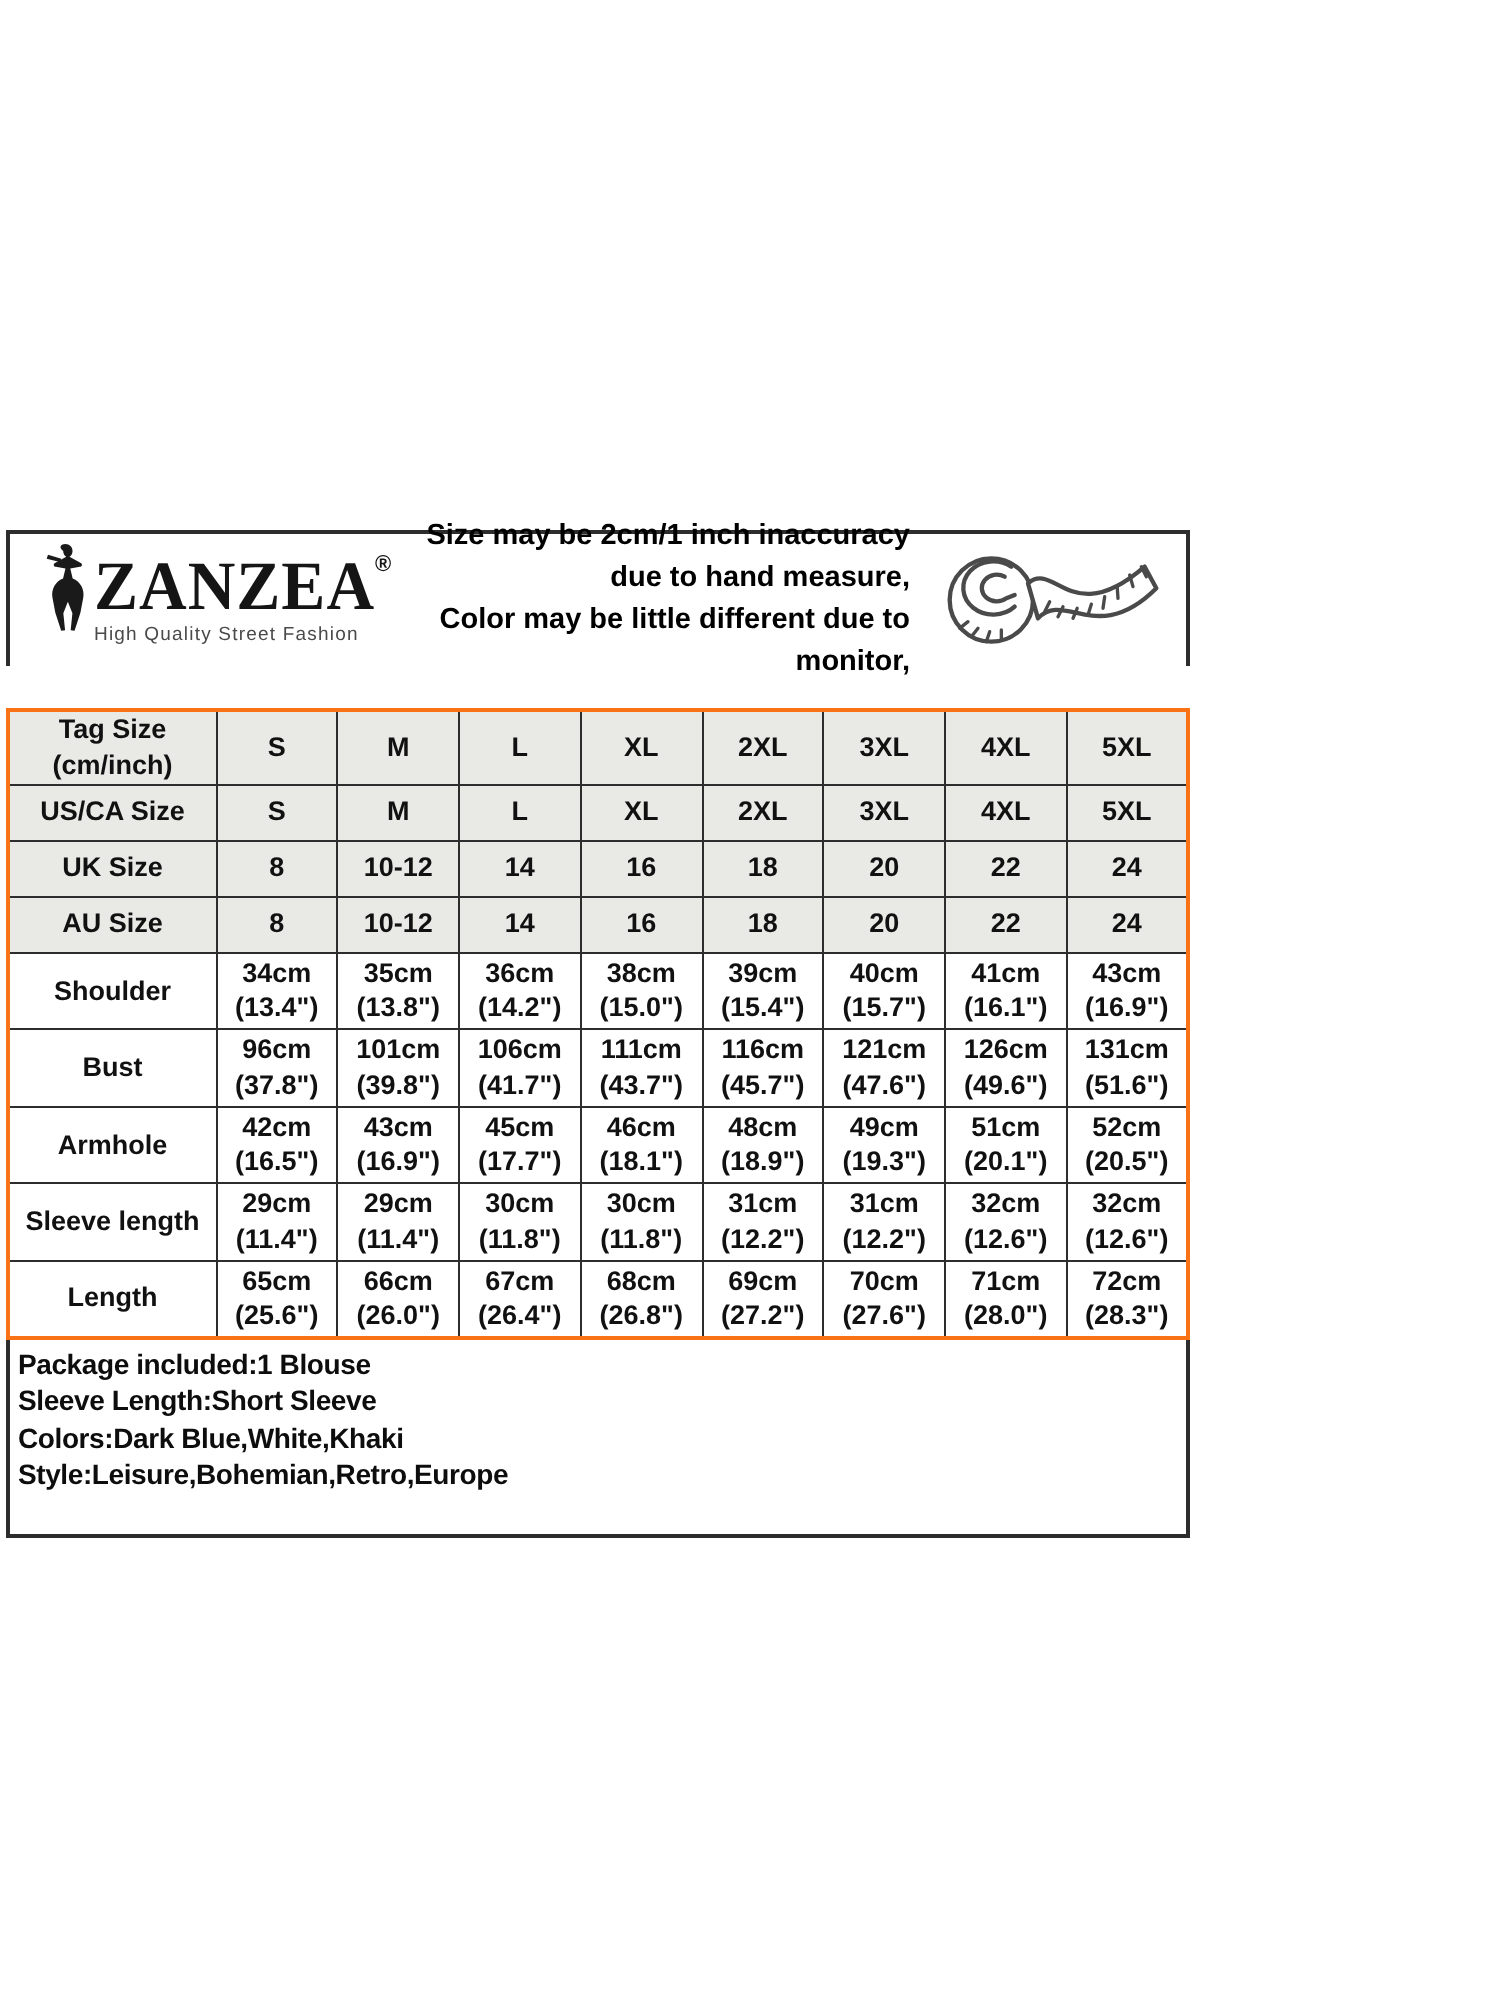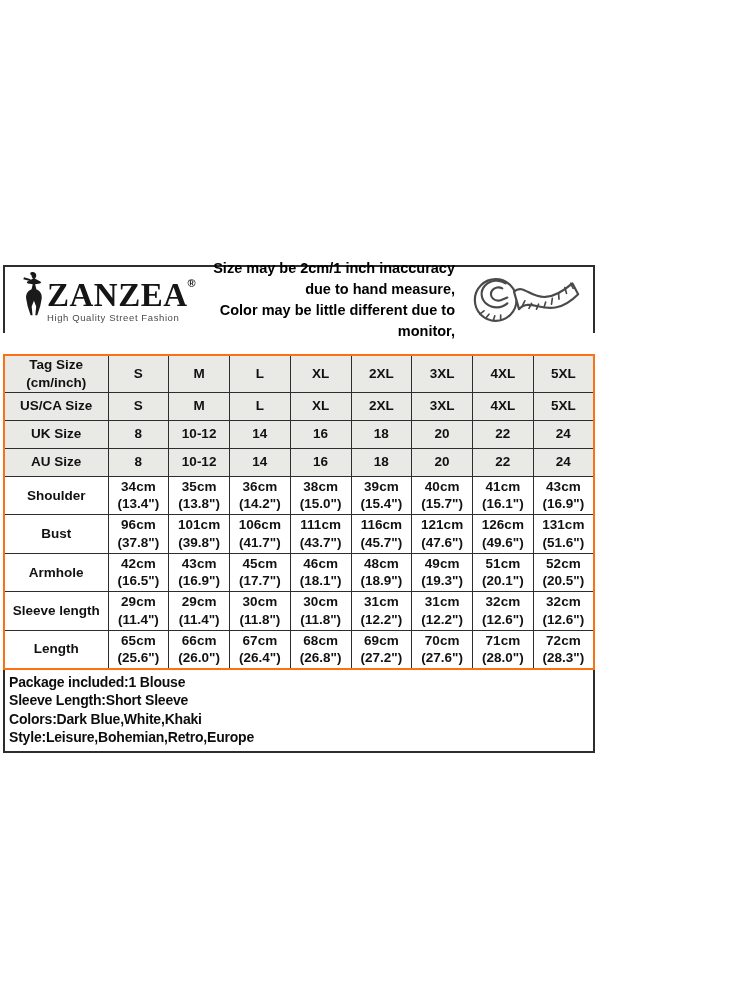--- a/index.html
+++ b/index.html
@@ -40,21 +40,21 @@
   }
   td.label-cell{background:#e9e9e6;}
   tr.shaded td{background:#e9e9e6;}
   tr.row-tall{height:37px;}
   tr.row-size{height:28px;}
   tr.row-measure{height:38.5px;}
 
   
   .details-box{
     border:2px solid #2d2d2d;border-top:none;background:#fff;
-    padding:3px 4px 4px 4px;
+    padding:3px 4px 20px 4px;
   }
   .details-box div{
     font-weight:bold;font-size:14px;line-height:18.6px;color:#0d0d0d;
     letter-spacing:-0.2px;white-space:nowrap;
   }
 </style>
 </head>
 <body>
 
 <div class="sheet">

